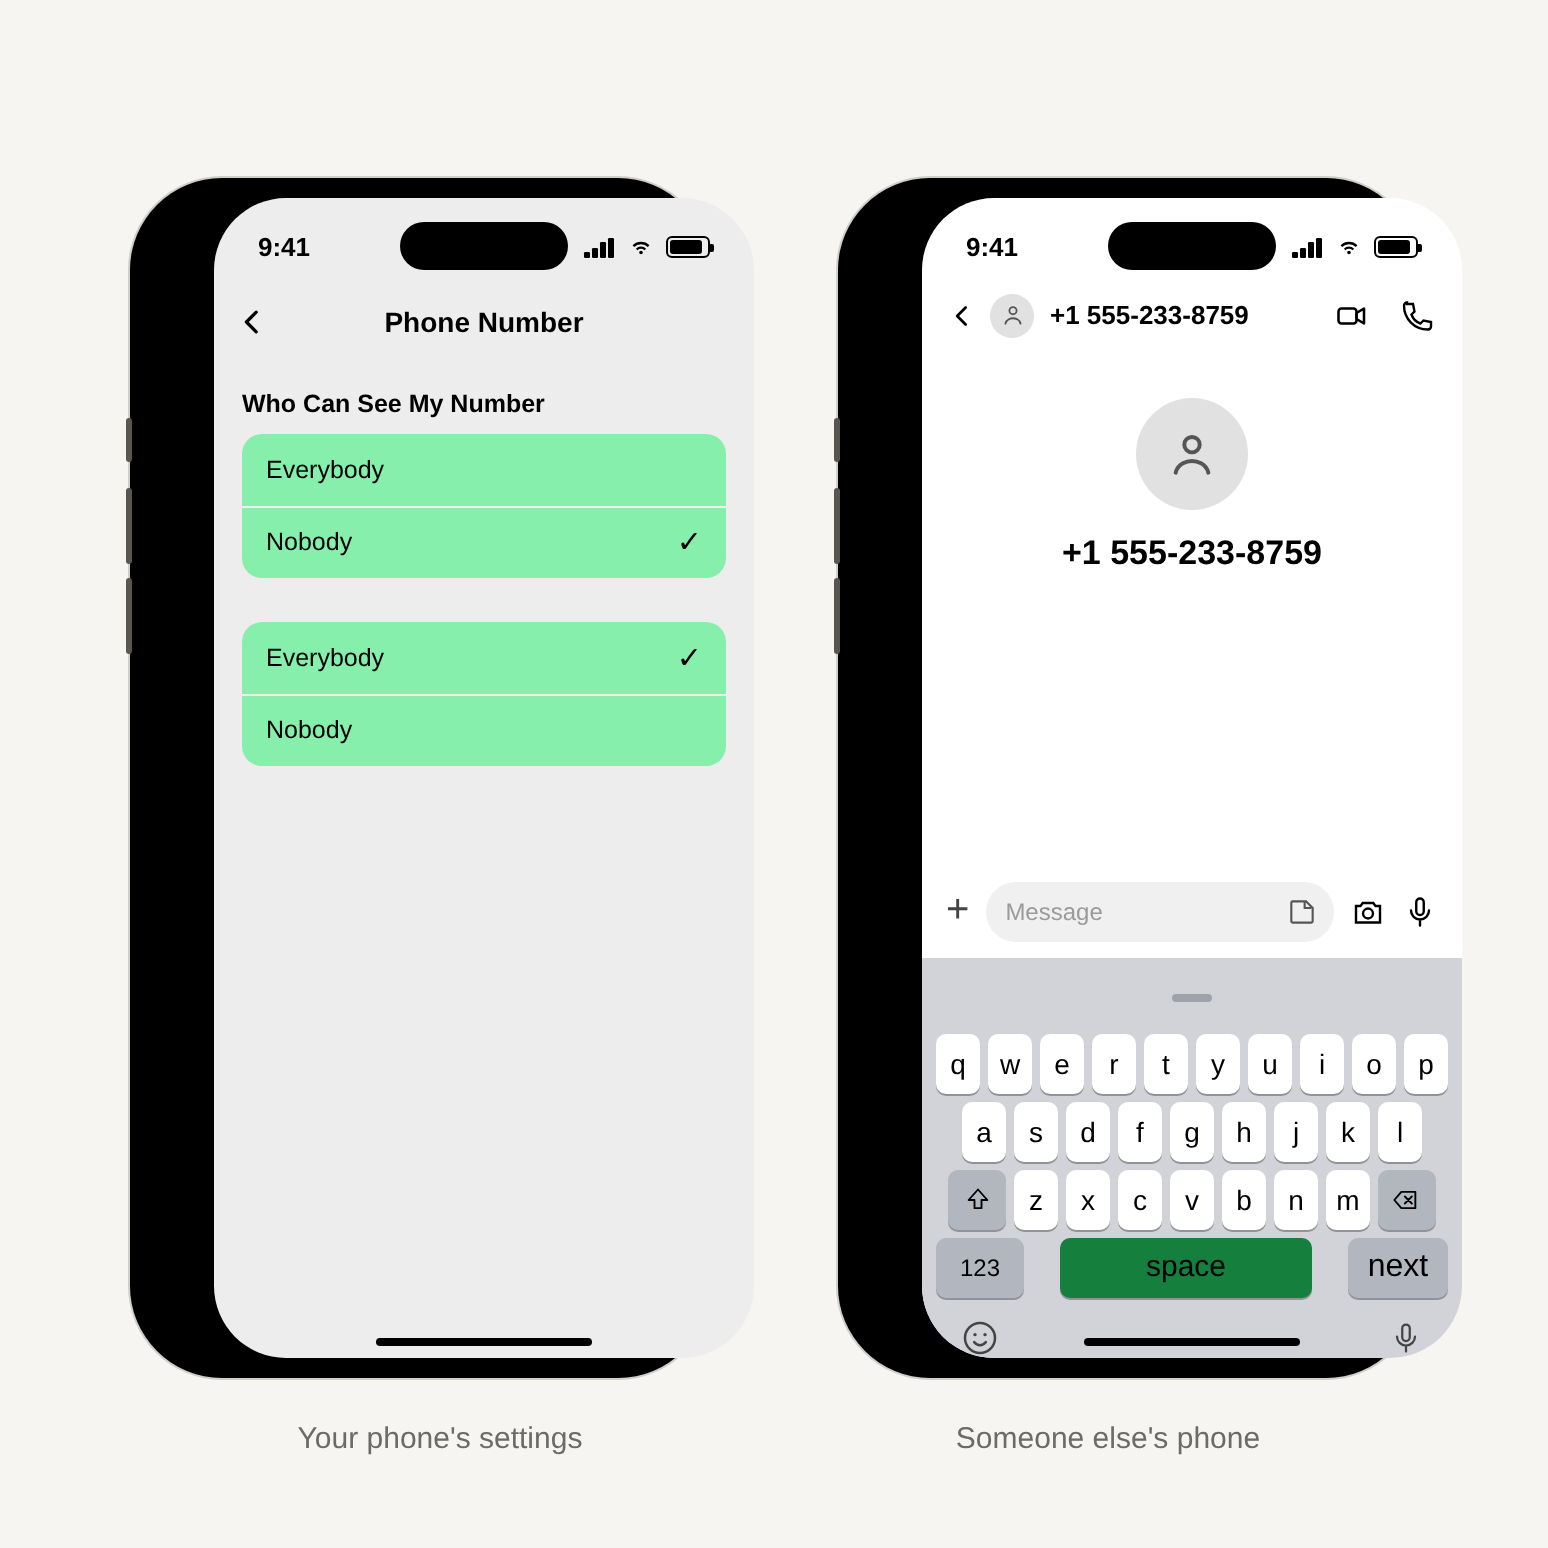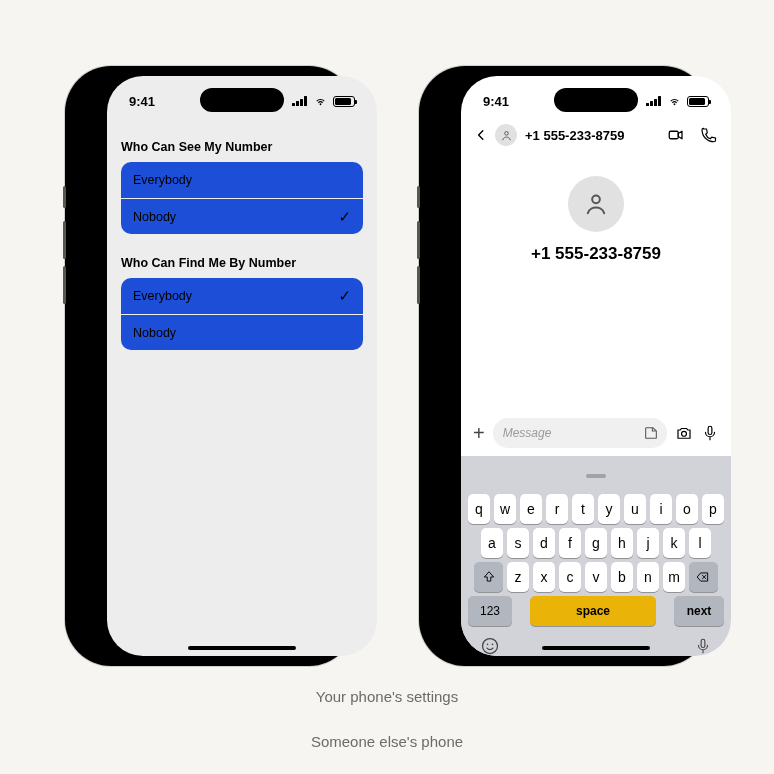--- a/index.html
+++ b/index.html
@@ -68,57 +68,57 @@
   .batt i { display:block; position: absolute; inset:1px 3px 1px 1px; background:#000; border-radius:1.5px; }
 
   .home-ind { position:absolute; bottom:6px; left:50%; transform:translateX(-50%); width:108px; height:4px; background:#000; border-radius:3px; }
 
   
   .nav { display:flex; align-items:center; position:relative; height:32px; padding:0 12px; }
   .nav-title { position:absolute; left:0; right:0; text-align:center; font-weight:600; font-size:14px; color:#000; }
   .back-chev { font-size:22px; line-height:1; color:#000; }
   .content-pad { padding: 18px 14px 0; }
   .sect-title { font-weight:700; font-size:12.5px; color:#000; margin-bottom:8px; }
-  .opt-group { background:#1d4ed8; border-radius:10px; overflow:hidden; }
+  .opt-group { background:#86efac; border-radius:10px; overflow:hidden; }
   .opt-row { display:flex; align-items:center; justify-content:space-between; height:36px; padding:0 12px; font-size:12.5px; color:#000; }
   .opt-group .opt-row + .opt-row { border-top:1px solid #eee; }
   .chk { font-size:15px; }
   .helper { font-size:10.5px; color:#8f8f8f; line-height:1.35; padding:8px 4px 0; }
   .sect2 { margin-top:22px; }
 
   
   .chat-head { display:flex; align-items:center; gap:8px; padding:2px 14px 8px; }
   .avatar-sm { width:22px; height:22px; border-radius:50%; background:#e1e1e1; display:flex; align-items:center; justify-content:center; }
   .ct-title { flex:1; font-weight:600; font-size:13px; color:#000; }
   .hd-ic { width:18px; height:18px; color:#000; }
 
   .chat-body { padding:22px 0 0; text-align:center; }
   .avatar-lg { width:56px; height:56px; border-radius:50%; background:#e1e1e1; display:inline-flex; align-items:center; justify-content:center; }
   .phone-big { margin-top:12px; font-weight:700; font-size:17px; color:#000; }
 
   .composer { position:absolute; left:0; right:0; bottom:200px; display:flex; align-items:center; gap:8px; padding:6px 12px 8px; background:#fff; }
   .plus-ic { font-size:20px; color:#444; }
-  .msg-in { flex:1; height:30px; background:#f0f0f0; border-radius:16px; display:flex; align-items:center; padding:0 10px; font-size:12px; color:#9a9a9a; position:relative;font-style:italic; }
+  .msg-in { flex:1; height:30px; background:#f0f0f0; border-radius:16px; display:flex; align-items:center; padding:0 10px; font-size:12px; color:#9a9a9a; position:relative; }
   .stk-ic { position:absolute; right:8px; top:50%; transform:translateY(-50%); width:16px; height:16px; color:#555; }
   .cam-ic, .mic-ic { width:18px; height:18px; color:#000; }
 
   
   .kbd { position:absolute; bottom:0; left:0; right:0; height:200px; background:#d1d3d9; padding:6px 3px 0; }
   .ac-bar { height:28px; display:flex; align-items:center; justify-content:center; }
   .ac-pill { width:20px; height:4px; border-radius:3px; background:#9fa2aa; }
   .kb-row { display:flex; justify-content:center; gap:3.5px; margin-top:4px; }
   .kb-row.bottom { gap:18px; }
   .key { width:22.5px; height:30px; background:#fff; border-radius:5px; display:flex; align-items:center; justify-content:center; font-size:14px; color:#000; box-shadow: 0 1px 0 rgba(0,0,0,.3); }
   .key.mod { background:#b2b6bf; width:29px; }
   .key.num { background:#b2b6bf; width:44px; font-size:12px; }
-  .key.space { background:#eab308; flex:1; font-size:12px;font-weight:bold; }
-  .key.next { background:#b2b6bf; width:50px; font-size:12px;font-weight:bold; }
+  .key.space { background:#15803d; flex:1; font-size:15px; }
+  .key.next { background:#b2b6bf; width:50px; font-size:16px; }
   .kb-foot { display:flex; justify-content:space-between; align-items:center; padding:10px 16px 22px; font-size:17px; color:#444; }
 
-  .captions { display:flex; gap:28px; width:640px; margin-top:22px;flex-direction:column; }
+  .captions { display:flex; gap:28px; width:640px; margin-top:22px; }
   .cap { flex:1; text-align:center; color:#6b6b6b; font-size:15px; }
 
   svg { display:block; }
 </style>
 </head>
 <body>
 
 <div class="phone-row">
 
   <div class="phone">
@@ -139,35 +139,42 @@
             </span>
           <svg class="wifi-ic" viewBox="0 0 24 24">
               <path fill="#000" d="M12 20a2 2 0 100-4 2 2 0 000 4zm-5.6-6.2a8 8 0 0111.2 0l-1.8 1.8a5.4 5.4 0 00-7.6 0zM2.8 10.2a13 13 0 0118.4 0l-1.8 1.8a10.4 10.4 0 00-14.8 0z"></path>
             </svg>
           <span class="batt">
               <i></i>
             </span>
         </div>
       </div>
 
+      <div class="nav">
+        <span class="back-chev">
+          <svg width="14" height="16" viewBox="0 0 20 20">
+              <path d="M13 3l-7 7 7 7" stroke="#000" stroke-width="2.3" fill="none" stroke-linecap="round" stroke-linejoin="round"></path>
+            </svg>
+        </span>
+        <div class="nav-title">Phone Number</div>
+      </div>
 
       <div class="content-pad">
         <div class="sect-title">Who Can See My Number</div>
         <div class="opt-group">
           <div class="opt-row">
             <span>Everybody</span>
           </div>
           <div class="opt-row">
             <span>Nobody</span>
             <span class="chk">✓</span>
           </div>
         </div>
 
         <div class="sect2">
-          <div class="sect-title">Who Can Find Me By Number</div>
           <div class="opt-group">
             <div class="opt-row">
               <span>Everybody</span>
               <span class="chk">✓</span>
             </div>
             <div class="opt-row">
               <span>Nobody</span>
             </div>
           </div>
         </div>

